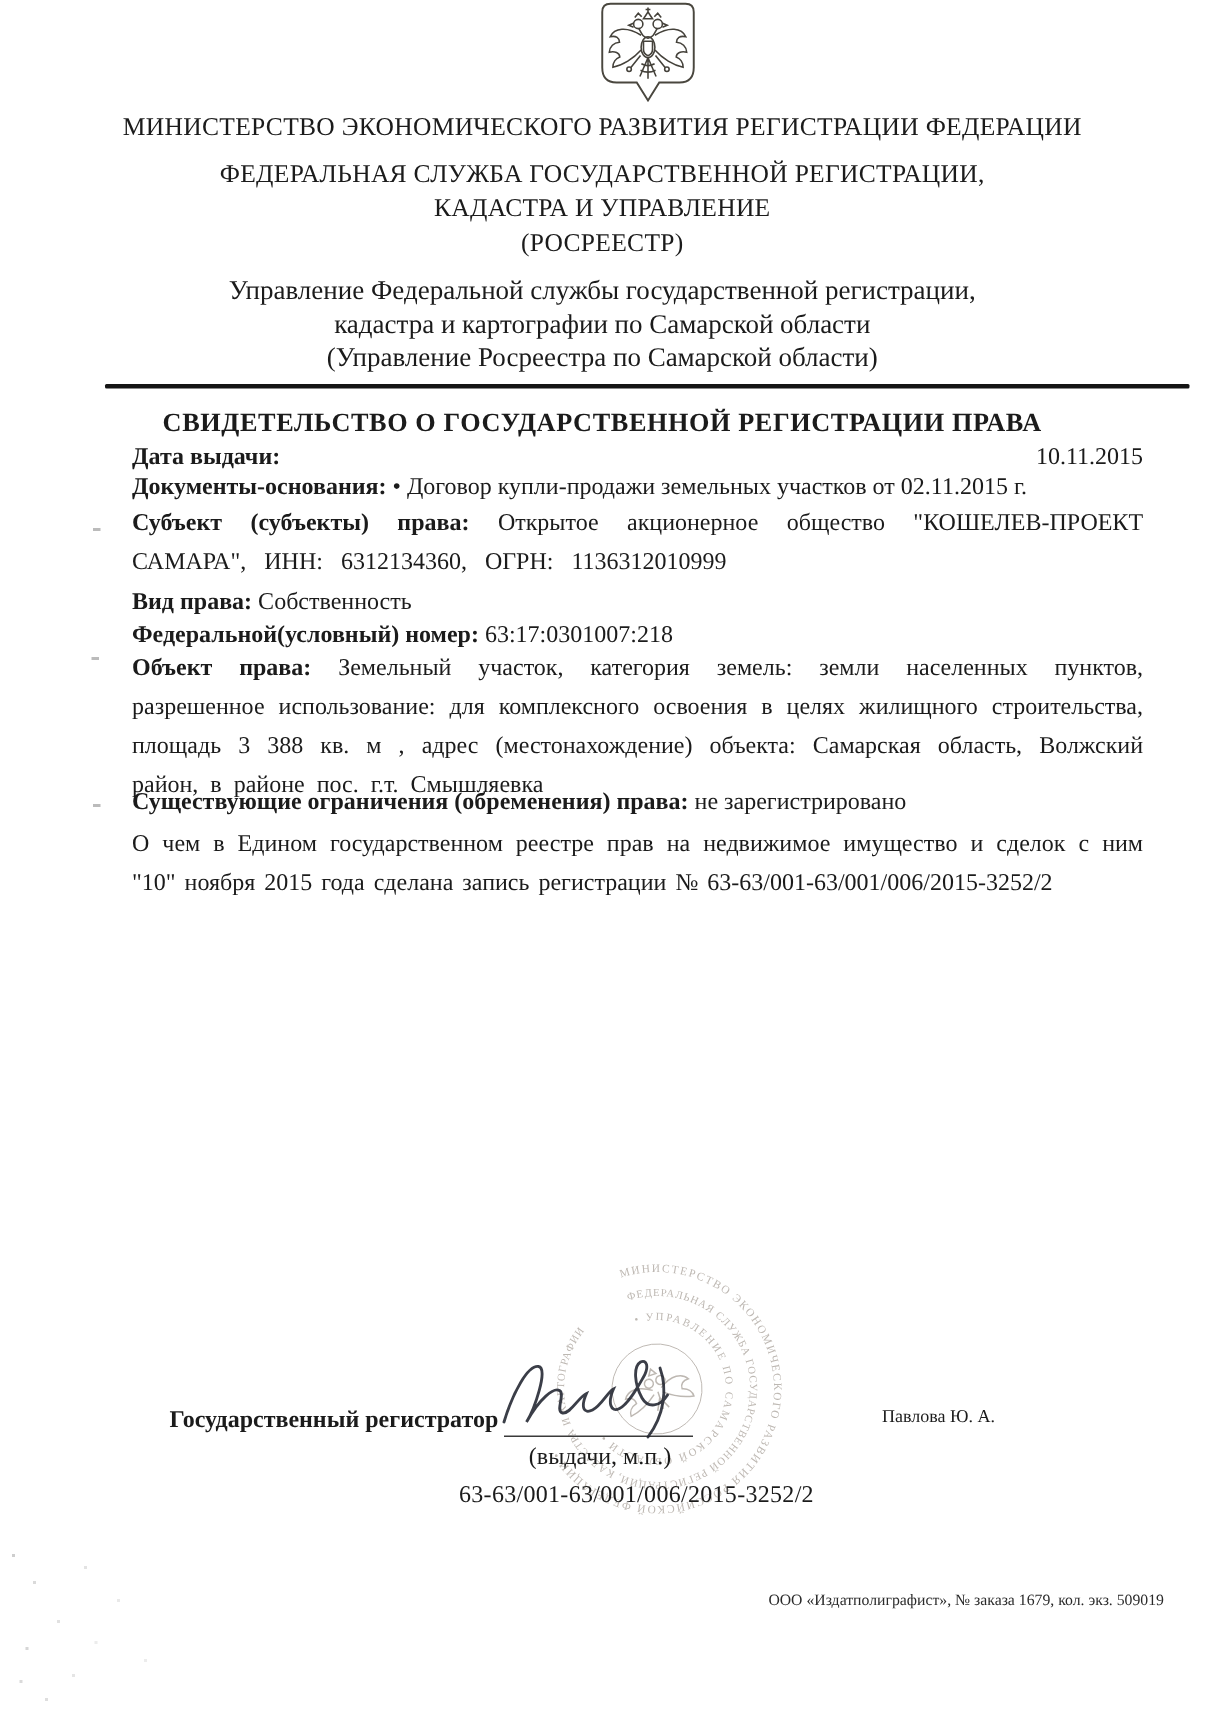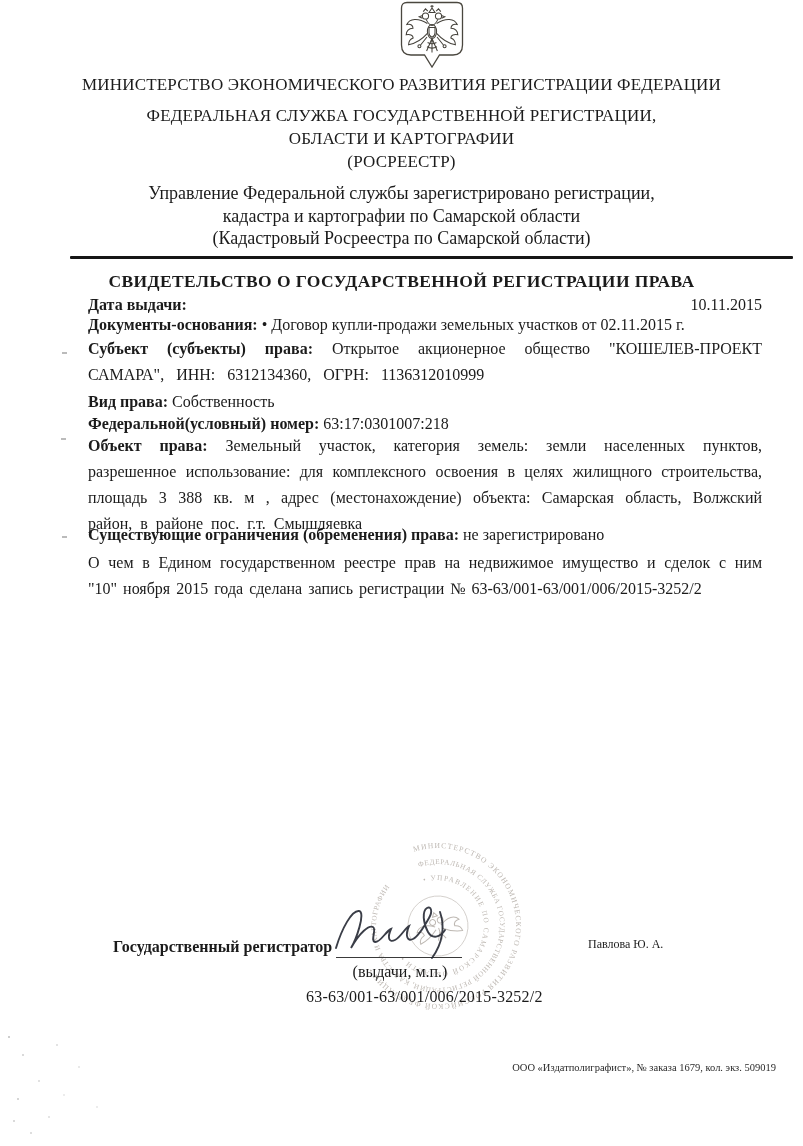--- a/index.html
+++ b/index.html
@@ -66,26 +66,26 @@
     <path d="M32,37.5 L26.6,50 M32,37.5 V51.5 M32,37.5 L37.4,50"></path>
     <path d="M27.6,41.5 Q32,44 36.4,41.5 M27,45.8 Q32,48.4 37,45.8"></path>
     <path d="M27,36 L20.6,44 M37,36 L43.4,44"></path>
     <circle cx="44.6" cy="45.2" r="1.5"></circle>
     <circle cx="19.4" cy="45.2" r="1.5"></circle>
   </g>
 </svg>
 
 <div class="abs center org-line" style="top:75px;">МИНИСТЕРСТВО ЭКОНОМИЧЕСКОГО РАЗВИТИЯ РЕГИСТРАЦИИ ФЕДЕРАЦИИ</div>
 <div class="abs center org-line" style="top:106px;">ФЕДЕРАЛЬНАЯ СЛУЖБА ГОСУДАРСТВЕННОЙ РЕГИСТРАЦИИ,</div>
-<div class="abs center org-line" style="top:129px;">ОБЛАСТИ И КАРТОГРАФИИ</div>
+<div class="abs center org-line" style="top:129px;">КАДАСТРА И УПРАВЛЕНИЕ</div>
 <div class="abs center org-line" style="top:152px;">(РОСРЕЕСТР)</div>
 
-<div class="abs center dept-line" style="top:183px;">Управление Федеральной службы зарегистрировано регистрации,</div>
+<div class="abs center dept-line" style="top:183px;">Управление Федеральной службы государственной регистрации,</div>
 <div class="abs center dept-line" style="top:206px;">кадастра и картографии по Самарской области</div>
-<div class="abs center dept-line" style="top:228px;">(Кадастровый Росреестра по Самарской области)</div>
+<div class="abs center dept-line" style="top:228px;">(Управление Росреестра по Самарской области)</div>
 
 <div class="abs divider"></div>
 
 <div class="abs center doc-title">СВИДЕТЕЛЬСТВО О ГОСУДАРСТВЕННОЙ РЕГИСТРАЦИИ ПРАВА</div>
 
 <div class="abs line-row" style="top:296px;">
   <span class="lbl">Дата выдачи:</span>
   <span class="val-right">10.11.2015</span>
 </div>
 

